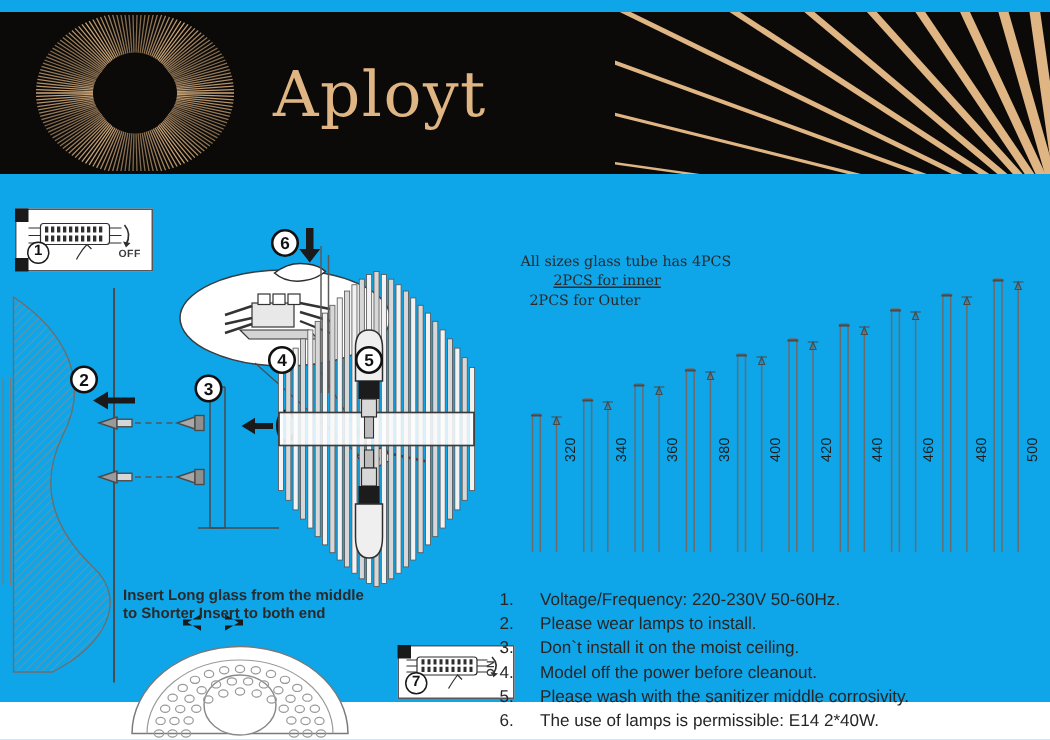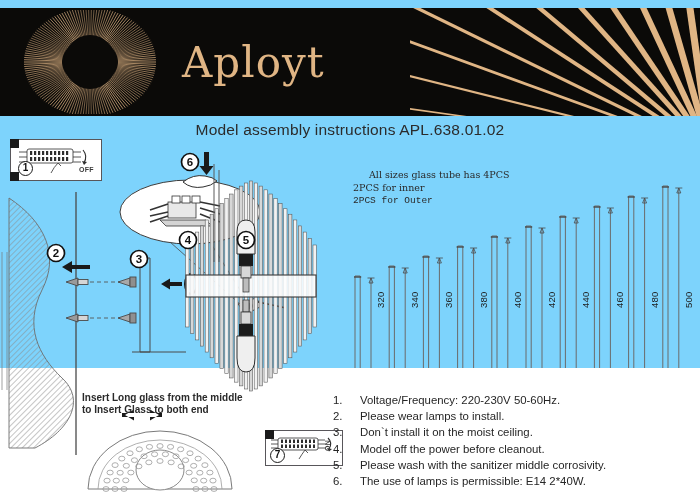--- a/index.html
+++ b/index.html
@@ -4,22 +4,22 @@
 <style>
   * { box-sizing: border-box; margin: 0; padding: 0; }
   html, body {
     width: 700px; height: 493px;
     background: #ffffff;
     font-family: "Liberation Sans", sans-serif;
     overflow: hidden;
   }
   #page {
     position: relative;
-    width: 700px; height: 368px;
-    background: #7dd3fc;
+    width: 700px; height: 468px;
+    background: #0ea5e9;
   }
 
   
   #header {
     position: absolute;
     left: 0; top: 8px;
     width: 700px; height: 108px;
     background: #0b0a08;
     overflow: hidden;
   }
@@ -331,21 +331,20 @@
             <line x1="300" y1="215" x2="181.47593699869049" y2="-198.34252925347715" stroke="#e0b584" stroke-width="6.55"></line>
             <line x1="300" y1="215" x2="240.15556658717207" y2="-210.81526955887523" stroke="#e0b584" stroke-width="7.10"></line>
             <line x1="300" y1="215" x2="284.9932164179243" y2="-214.73805561821115" stroke="#e0b584" stroke-width="7.65"></line>
           </g>
       </svg>
     </div>
 
     <div id="wordmark">Aployt</div>
   </div>
 
-  <div id="title">Model assembly instructions APL.638.01.02</div>
 
   <div class="inset" id="inset-1">
     <span class="inset-corner corner-tl"></span>
     <span class="inset-corner corner-bl"></span>
     <svg width="90" height="40" viewBox="0 0 90 40" style="position:absolute;left:0;top:0">
       <g stroke="#2e2e2e" fill="none" stroke-width="0.8">
         <path d="M8 12 h8 M8 17 h8 M8 22 h8"></path>
         <rect x="16" y="9" width="46" height="14" rx="2" fill="#fff"></rect>
         <path d="M62 12 h8 M62 17 h8 M62 22 h8"></path>
       </g>
@@ -575,21 +574,21 @@
             <ellipse cx="189.12461179749812" cy="342.54201293581076" rx="3.1" ry="2.4"></ellipse>
             <ellipse cx="194.23803458662553" cy="350.3475241575015" rx="3.1" ry="2.4"></ellipse>
             <ellipse cx="196" cy="359" rx="3.1" ry="2.4"></ellipse>
           </g>
       </g>
     </svg>
   </div>
 
   <div id="insert-note">
     <div>Insert Long glass from the middle</div>
-    <div>to Insert Glass to both end</div>
+    <div>to Shorter Insert to both end</div>
   </div>
 
   <div class="inset" id="inset-7">
     <span class="inset-corner corner-tl"></span>
     <svg width="76" height="34" viewBox="0 0 76 34" style="position:absolute;left:0;top:0">
       <g stroke="#2e2e2e" fill="none" stroke-width="0.8">
         <path d="M5 9 h7 M5 13 h7 M5 17 h7"></path>
         <rect x="12" y="7" width="40" height="12" rx="2" fill="#fff"></rect>
         <path d="M52 9 h7 M52 13 h7 M52 17 h7"></path>
       </g>
@@ -615,23 +614,23 @@
       </g>
       <path d="M33 28 q3 -5 6 -9 l3 3" fill="#fff" stroke="#2e2e2e" stroke-width="0.8"></path>
       <path d="M62 7 q5 5 1 11" stroke="#2e2e2e" fill="none" stroke-width="1.1"></path>
       <path d="M61 17 l2 3.5 l3 -2.5 z" fill="#2e2e2e"></path>
     </svg>
     <span class="badge badge-sm" style="left:4px;top:17px;">7</span>
     <span class="onoff" style="left:58px;top:20px;transform:rotate(-90deg);transform-origin:left top;">ON</span>
   </div>
 
   <div id="tube-panel">
-    <div class="tube-note" style="left:24px;top:0px;">All sizes glass tube has 4PCS</div>
-    <div class="tube-note" style="left:8px;top:13px;">2PCS  for inner</div>
-    <div class="tube-note" style="left:8px;top:26px;font-family:Liberation Mono, monospace;">2PCS for Outer</div>
+    <div class="tube-note" style="left:2px;top:0px;">All sizes glass tube has 4PCS</div>
+    <div class="tube-note" style="left:24px;top:13px;text-decoration:underline;">2PCS  for inner</div>
+    <div class="tube-note" style="left:8px;top:26px;">2PCS for Outer</div>
 
     <svg id="tube-svg" width="355" height="220" viewBox="0 0 355 220" style="position:absolute;left:0;top:0">
       <g id="tube-group">
           <line x1="10" y1="108" x2="10" y2="200" stroke="#6b6b6b" stroke-width="1"></line>
           <line x1="15.2" y1="108" x2="15.2" y2="200" stroke="#6b6b6b" stroke-width="1"></line>
           <line x1="10" y1="108" x2="15.2" y2="108" stroke="#6b6b6b" stroke-width="1"></line>
           <line x1="26" y1="110" x2="26" y2="200" stroke="#6b6b6b" stroke-width="1"></line>
           <path d="M22.5 110 h7 M26 110 l-2 5 h4 z" stroke="#4a4a4a" stroke-width="0.8" fill="none"></path>
           <line x1="9" y1="109" x2="16.2" y2="109" stroke="#4a4a4a" stroke-width="1.4"></line>
           <line x1="44.2" y1="98" x2="44.2" y2="200" stroke="#6b6b6b" stroke-width="1"></line>

